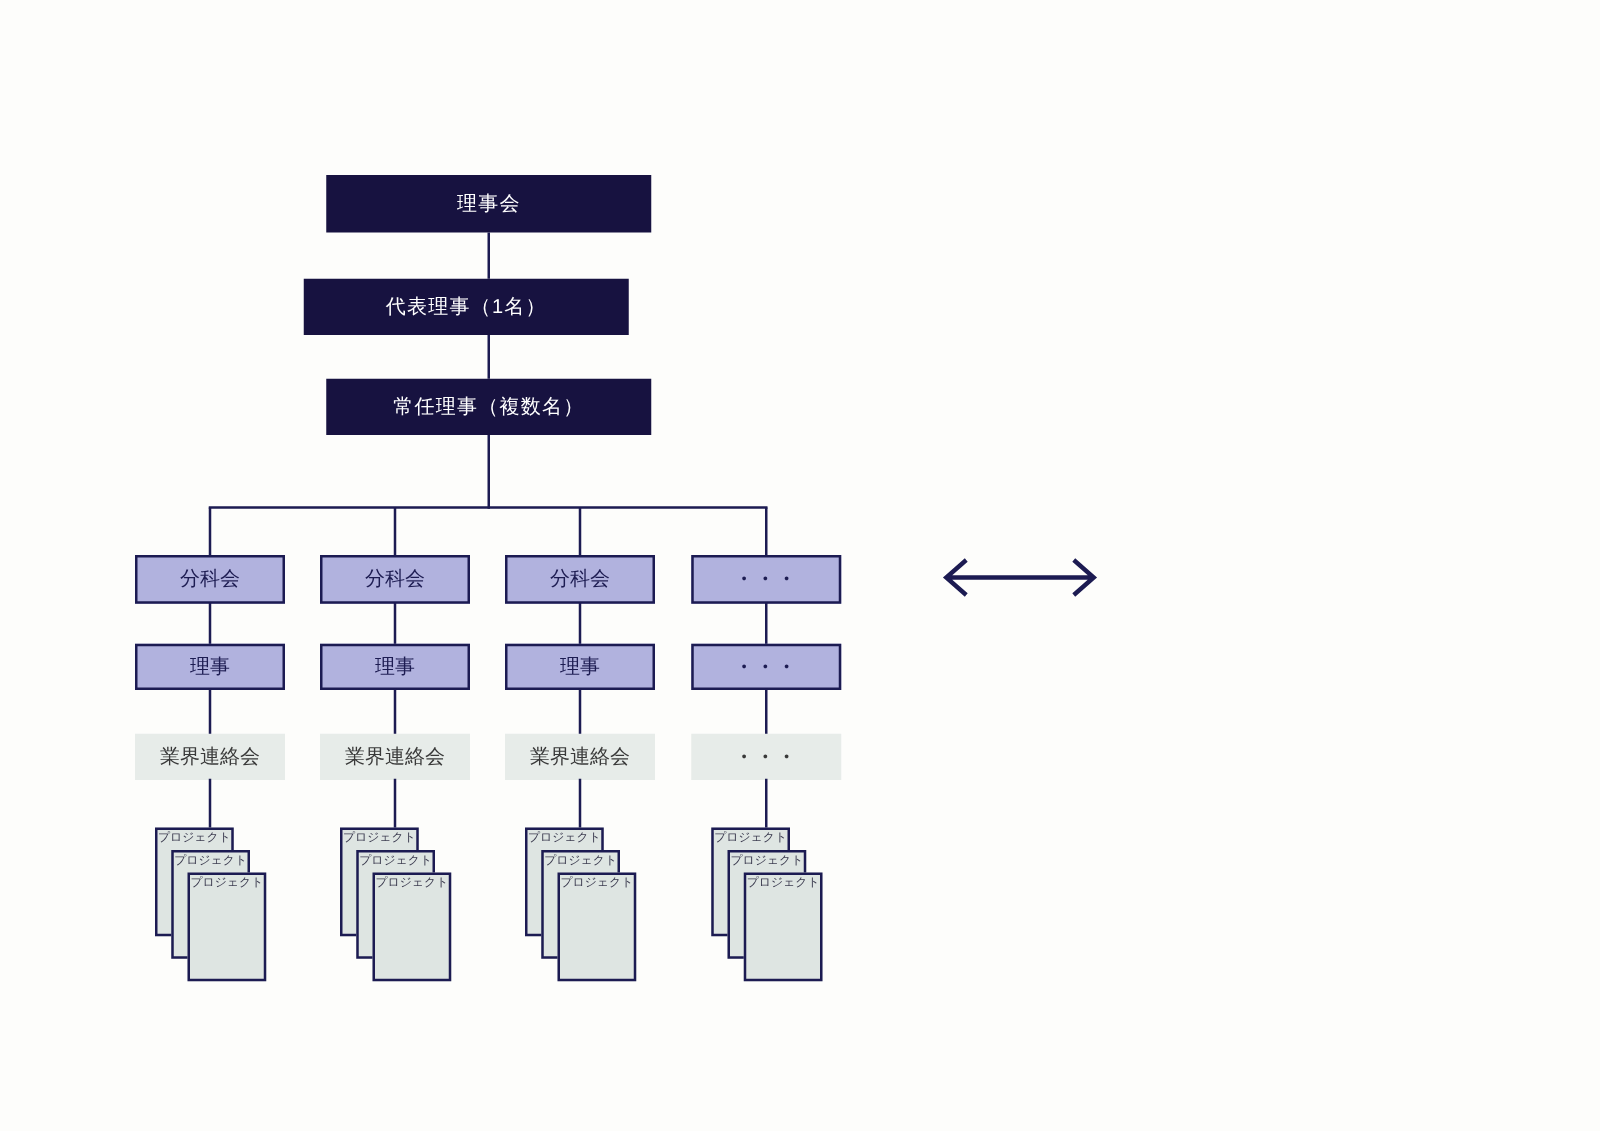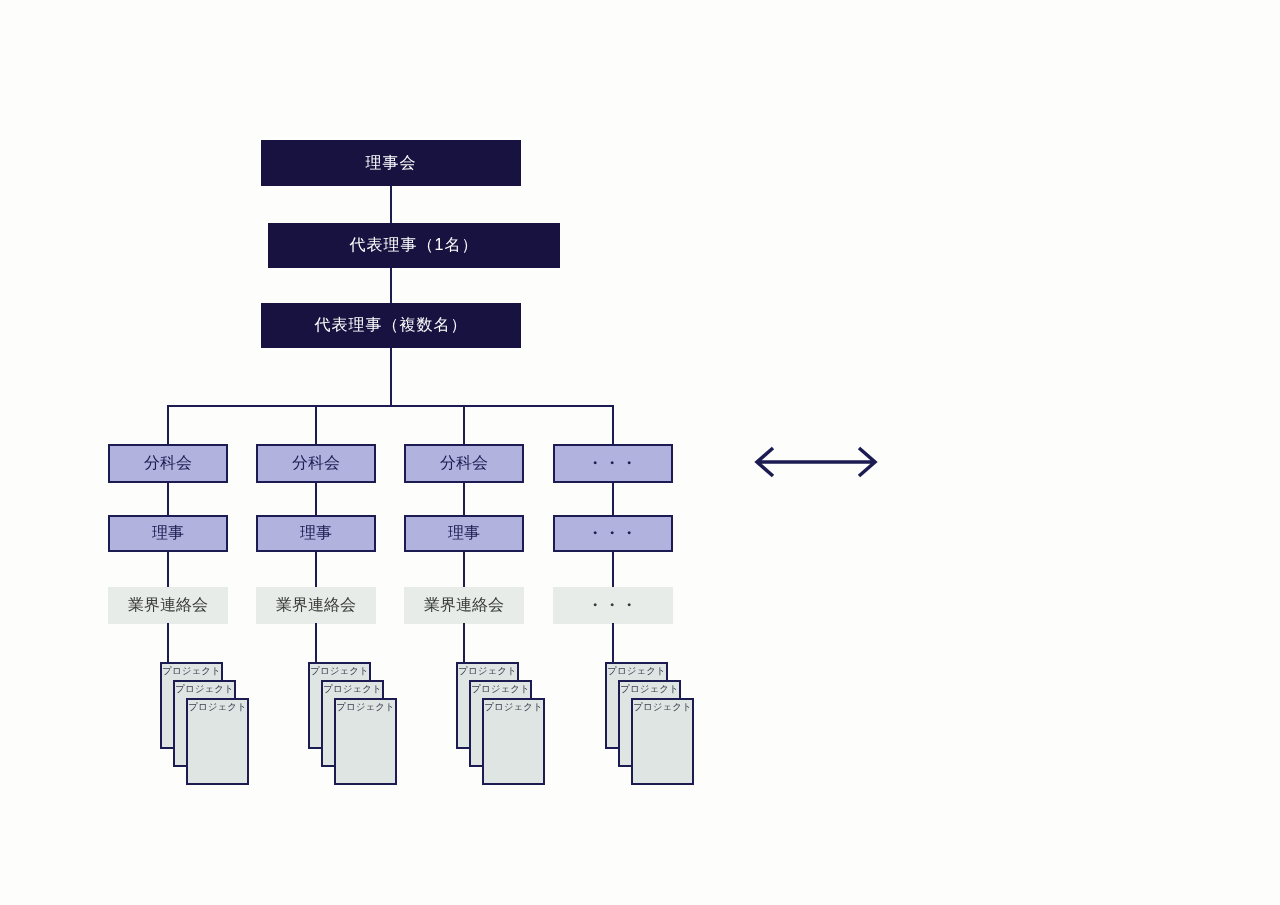--- a/index.html
+++ b/index.html
@@ -24,21 +24,21 @@
   .box-gray{
     position:absolute;background:#e7ece9;color:#393939;
     display:flex;align-items:center;justify-content:center;
     font-size:16px;box-sizing:border-box;
   }
   .dots{font-weight:bold;letter-spacing:2px;font-size:15px;}
 
   .vline{position:absolute;width:2px;background:#1c1b52;}
   .hline{position:absolute;height:2px;background:#1c1b52;}
 
-  .stack{position:absolute;width:92px;height:125px;margin-left:36px;}
+  .stack{position:absolute;width:92px;height:125px;}
   .sheet{
     position:absolute;width:63px;height:87px;
     background:#dee5e2;border:2px solid #1c1b52;box-sizing:border-box;
     font-size:9.5px;line-height:13px;color:#3c3c50;text-align:center;
     overflow:hidden;white-space:nowrap;
   }
 
   .secretariat{
     position:absolute;left:937px;top:140px;width:236px;height:646px;
     background:#b1b2de;border:2px solid #1c1b52;box-sizing:border-box;
@@ -47,23 +47,23 @@
   }
   .arrow-wrap{position:absolute;left:751px;top:442px;width:130px;height:40px;}
 </style>
 </head>
 <body>
 
 <div class="canvas">
 
   <div class="box-navy" style="left:261px;top:140px;width:260px;height:46px">理事会</div>
   <div class="vline" style="left:390px;top:186px;height:37px"></div>
-  <div class="box-navy" style="left:268px;top:223px;width:292px;height:45px">代表理事（1名）</div>
+  <div class="box-navy" style="left:243px;top:223px;width:260px;height:45px">代表理事（1名）</div>
   <div class="vline" style="left:390px;top:268px;height:35px"></div>
-  <div class="box-navy" style="left:261px;top:303px;width:260px;height:45px">代表理事（複数名）</div>
+  <div class="box-navy" style="left:261px;top:303px;width:260px;height:45px">常任理事（複数名）</div>
 
   <div class="vline" style="left:390px;top:348px;height:59px"></div>
   <div class="hline" style="left:167px;top:405px;width:447px"></div>
   <div class="vline" style="left:167px;top:406px;height:38px"></div>
   <div class="vline" style="left:315px;top:406px;height:38px"></div>
   <div class="vline" style="left:463px;top:406px;height:38px"></div>
   <div class="vline" style="left:612px;top:406px;height:38px"></div>
 
   <div class="box-purple" style="left:108px;top:444px;width:120px;height:39px">分科会</div>
   <div class="vline" style="left:167px;top:482px;height:34px"></div>

